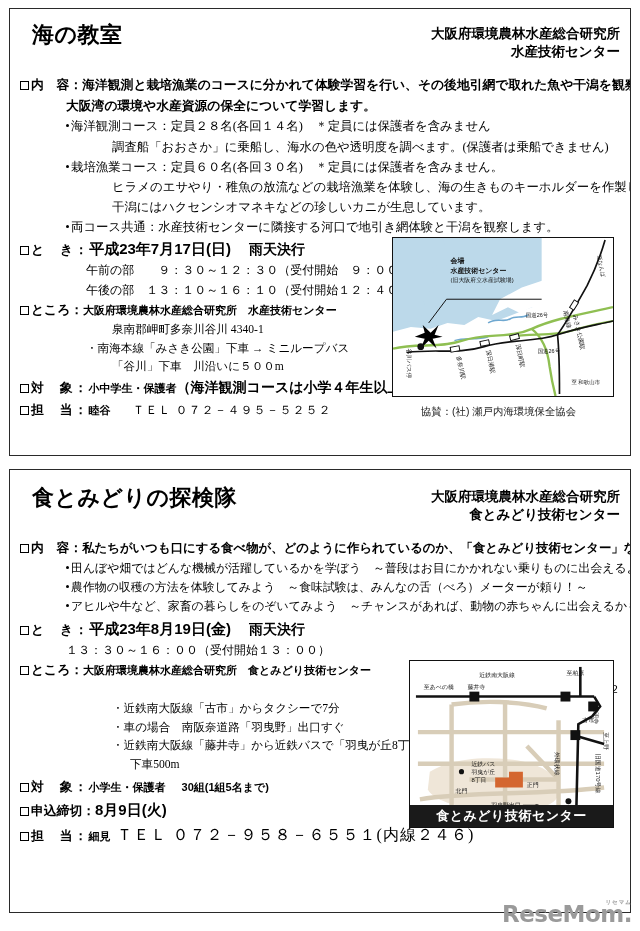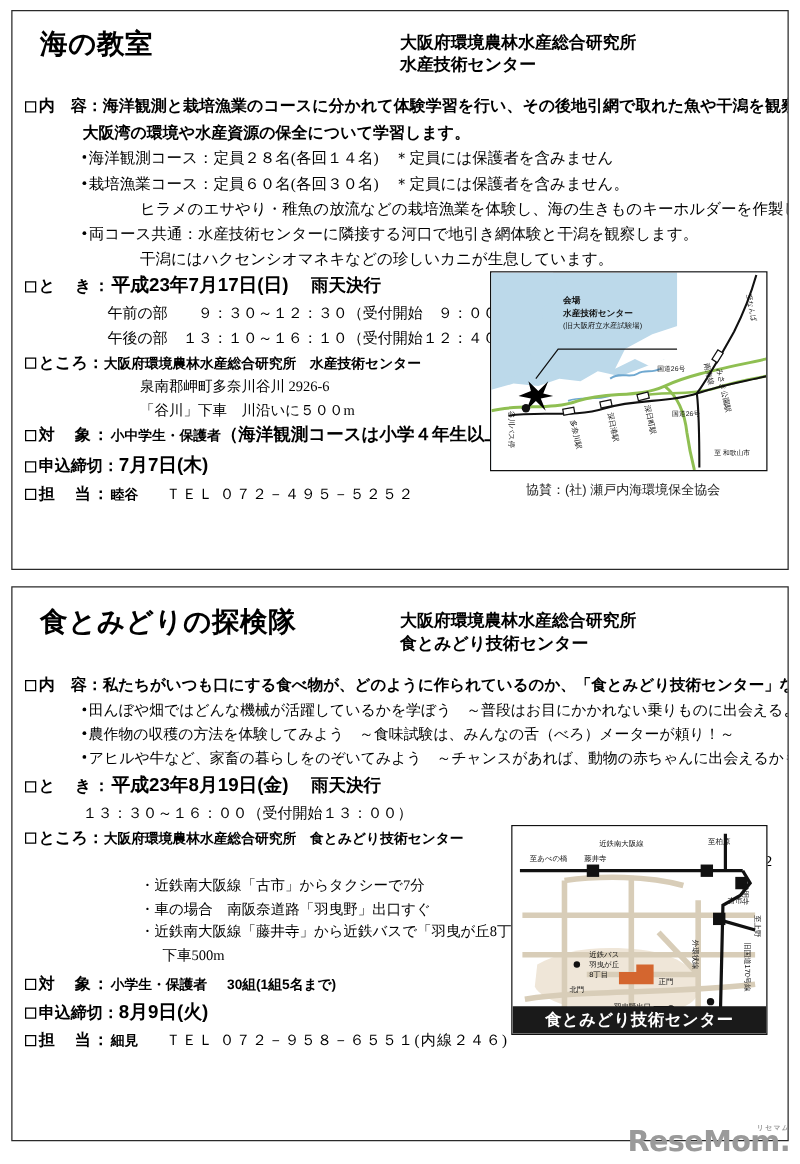--- a/index.html
+++ b/index.html
@@ -48,21 +48,21 @@
     font-weight: 700;
     letter-spacing: 0.5px;
     margin-left: 12px;
     line-height: 1.1;
     white-space: nowrap;
   }
   .org-block {
     position: absolute;
     left: 300px;
     top: 2px;
-    text-align: left;
+    text-align: right;
     width: 300px;
   }
   .org-line1 {
     font-size: 13.5px;
     font-weight: 700;
     line-height: 1.35;
     white-space: nowrap;
   }
   .org-line2 {
     font-size: 13.5px;
@@ -209,28 +209,29 @@
     <div class="body-wrap">
 
       <div class="row bold" style="font-size:12.8px;">
         <span class="sq"></span><span class="box-label">内　容：</span><span>海洋観測と栽培漁業のコースに分かれて体験学習を行い、その後地引網で取れた魚や干潟を観察し、</span>
       </div>
       <div class="row bold indent2" style="font-size:12.8px;font-family:Liberation Serif, serif;">大阪湾の環境や水産資源の保全について学習します。</div>
 
       <div class="row mincho indent2">
         <span class="bullet-dot"></span><span>海洋観測コース：定員２８名(各回１４名)　＊定員には保護者を含みません</span>
       </div>
+      <div class="row mincho indent4">調査船「おおさか」に乗船し、海水の色や透明度を調べます。(保護者は乗船できません)</div>
       <div class="row mincho indent2">
         <span class="bullet-dot"></span><span>栽培漁業コース：定員６０名(各回３０名)　＊定員には保護者を含みません。</span>
       </div>
       <div class="row mincho indent4">ヒラメのエサやり・稚魚の放流などの栽培漁業を体験し、海の生きものキーホルダーを作製します。</div>
+      <div class="row mincho indent4">干潟にはハクセンシオマネキなどの珍しいカニが生息しています。</div>
       <div class="row mincho indent2">
         <span class="bullet-dot"></span><span>両コース共通：水産技術センターに隣接する河口で地引き網体験と干潟を観察します。</span>
       </div>
-      <div class="row mincho indent4">干潟にはハクセンシオマネキなどの珍しいカニが生息しています。</div>
 
       <div style="position:relative; height:185px;">
 
         <div class="map1">
           <svg viewBox="0 0 222 160" width="100%" height="100%" preserveAspectRatio="none">
             <rect x="0" y="0" width="222" height="160" fill="#bcd9ea"></rect>
             <path d="M0,95 L18,90 L38,92 L55,86 L72,88 L86,80 L104,84 L120,78 L140,70 L160,66 L178,58 L196,52 L222,46 L222,160 L0,160 Z" fill="#ffffff"></path>
             <path d="M100,78 L116,70 L128,76 L140,70 L152,72 L166,64 L180,60 L196,54 L210,50 L222,48 L222,30 L190,34 L160,40 L130,50 L108,62 Z" fill="#ffffff"></path>
             <path d="M150,52 L170,44 L190,40 L210,36 L222,34 L222,0 L150,0 Z" fill="#ffffff"></path>
             <path d="M0,0 L0,86 L20,84 L34,76 L30,60 L44,48 L40,30 L56,18 L50,0 Z" fill="#bcd9ea"></path>
@@ -275,28 +276,26 @@
 
         <div class="row">
           <span class="sq"></span><span class="box-label spaced">と　き：</span><span class="big">平成23年7月17日(日)</span><span class="note" style="margin-left:18px;">雨天決行</span>
         </div>
         <div class="row mincho indent3" style="font-size:12px;">午前の部　　９：３０～１２：３０（受付開始　９：００）</div>
         <div class="row mincho indent3" style="font-size:12px;">午後の部　１３：１０～１６：１０（受付開始１２：４０）</div>
 
         <div class="row">
           <span class="sq"></span><span class="box-label">ところ：</span><span class="med">大阪府環境農林水産総合研究所　水産技術センター</span>
         </div>
-        <div class="row mincho indent4" style="font-size:11.6px;">泉南郡岬町多奈川谷川 2926-6</div>
+        <div class="row mincho indent4" style="font-size:11.6px;">泉南郡岬町多奈川谷川 4340-1</div>
+        <div class="row mincho indent3" style="font-size:11.6px;">・南海本線「みさき公園」下車 → ミニループバス</div>
         <div class="row mincho indent4" style="font-size:11.6px;">「谷川」下車　川沿いに５００m</div>
 
         <div class="row">
           <span class="sq"></span><span class="box-label spaced">対　象：</span><span class="med">小中学生・保護者</span><span class="note mincho">（海洋観測コースは小学４年生以上）</span>
-        </div>
-        <div class="row">
-          <span class="sq"></span><span class="box-label">申込締切：</span><span class="big">7月7日(木)</span>
         </div>
         <div class="row">
           <span class="sq"></span><span class="box-label spaced">担　当：</span><span class="med">睦谷</span><span class="mincho" style="margin-left:22px;font-size:12px;letter-spacing:1px;">ＴＥＬ ０７２－４９５－５２５２</span>
         </div>
       </div>
     </div>
   </div>
 
   <div class="flyer flyer-2">
 
@@ -395,21 +394,21 @@
         <div class="row mincho indent4" style="font-size:11.6px;">・近鉄南大阪線「藤井寺」から近鉄バスで「羽曳が丘8丁目」</div>
         <div class="row mincho indent5" style="font-size:11.6px;">下車500m</div>
 
         <div class="row" style="margin-top:2px;">
           <span class="sq"></span><span class="box-label spaced">対　象：</span><span class="med">小学生・保護者</span><span class="med" style="margin-left:16px;">30組(1組5名まで)</span>
         </div>
         <div class="row">
           <span class="sq"></span><span class="box-label">申込締切：</span><span class="big">8月9日(火)</span>
         </div>
         <div class="row">
-          <span class="sq"></span><span class="box-label spaced">担　当：</span><span class="med">細見</span><span class="mincho" style="margin-left:22px;font-size:12px;letter-spacing:1px;text-align:center;">ＴＥＬ ０７２－９５８－６５５１(内線２４６)</span>
+          <span class="sq"></span><span class="box-label spaced">担　当：</span><span class="med">細見</span><span class="mincho" style="margin-left:6px;font-size:16px;letter-spacing:1px;text-align:center;">ＴＥＬ ０７２－９５８－６５５１(内線２４６)</span>
         </div>
       </div>
     </div>
   </div>
 
   <div class="wm-ruby">リセマム</div>
   <div class="watermark">
     <span>ReseMom</span>
       <span class="dot">.</span>
   </div>

